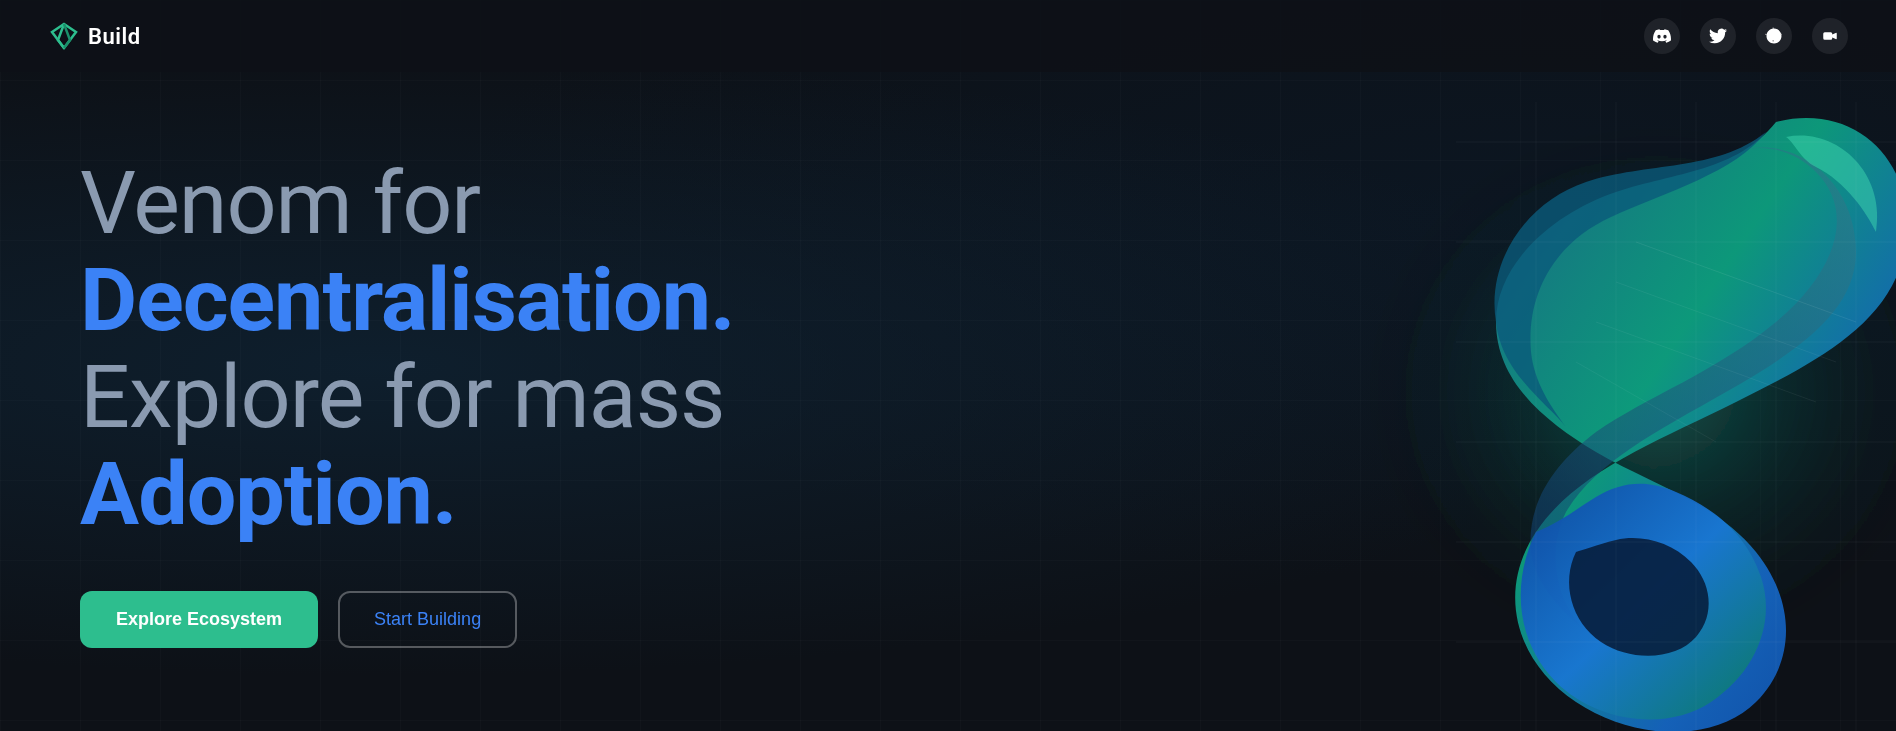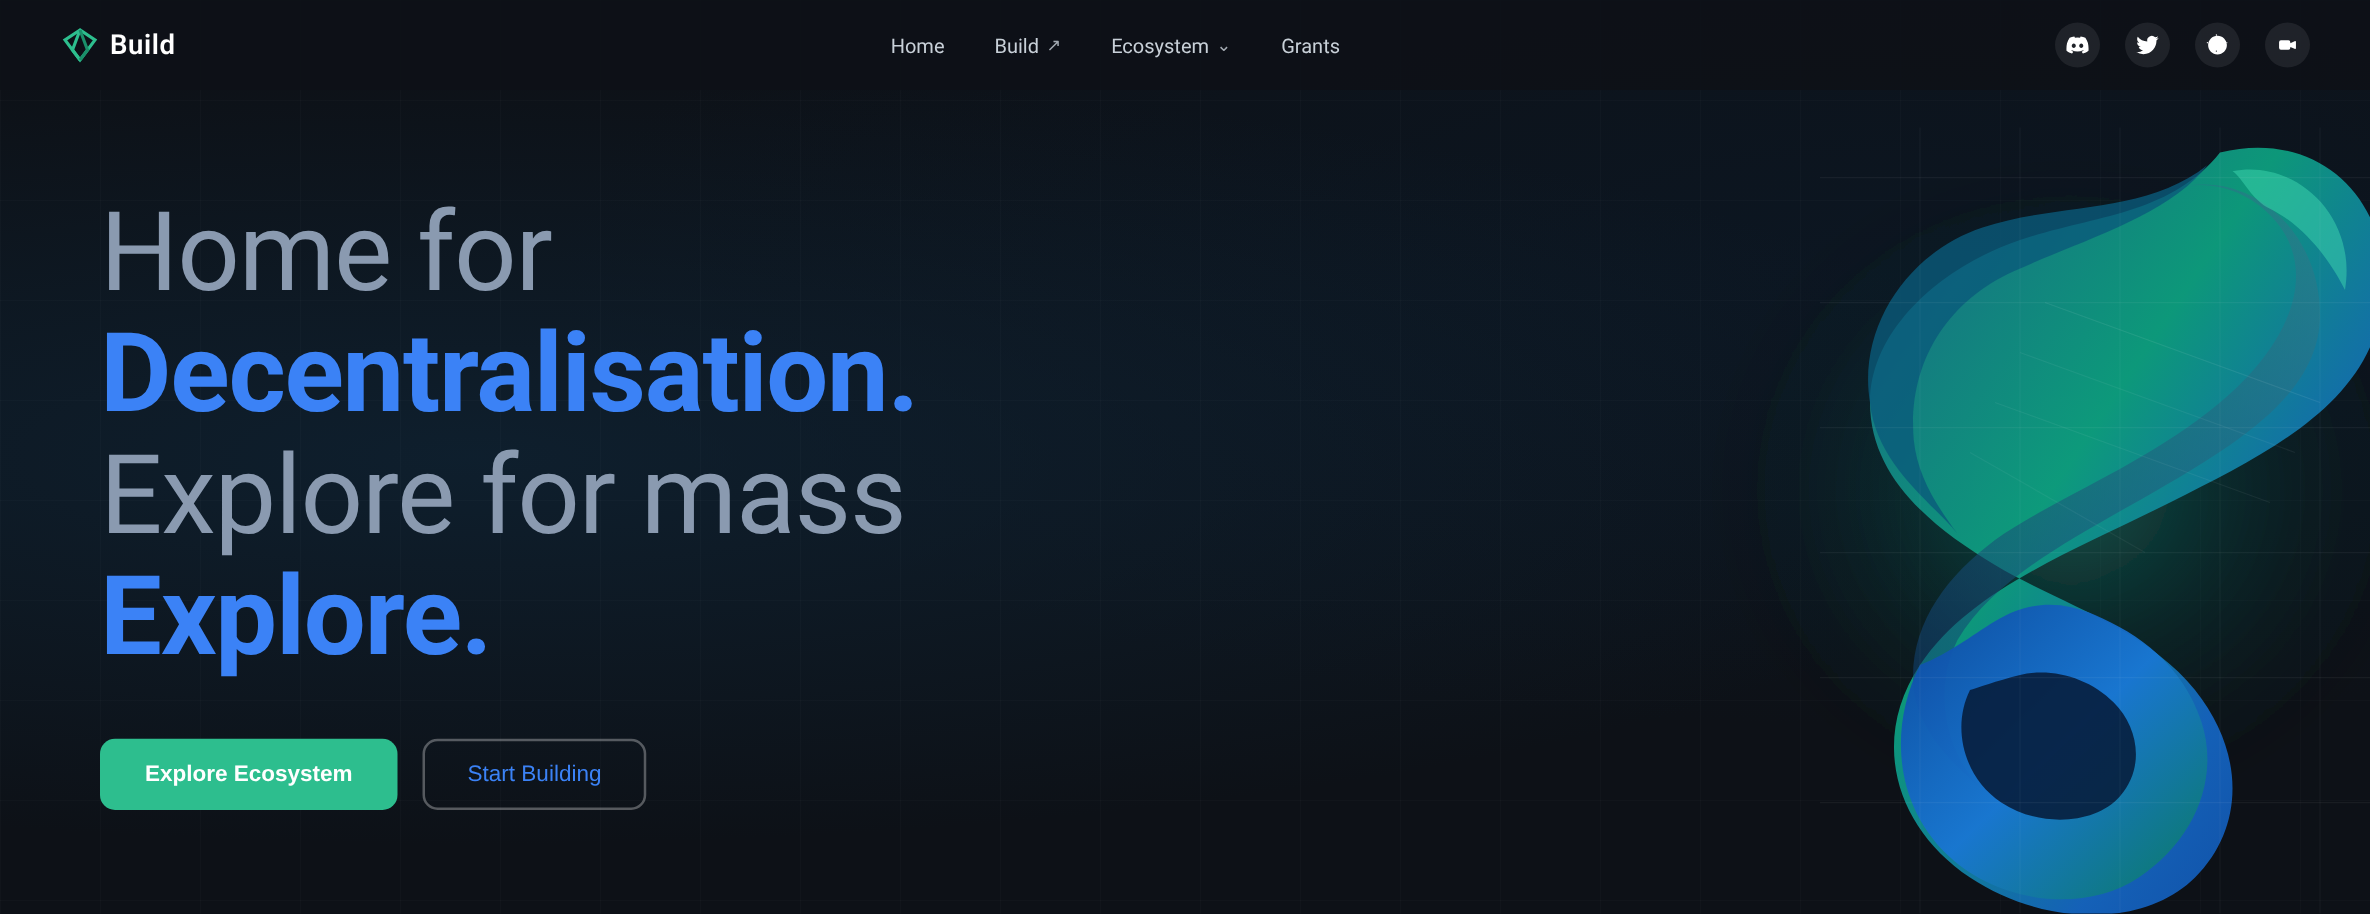--- a/index.html
+++ b/index.html
@@ -205,36 +205,20 @@
 <nav class="navbar">
   <div class="navbar-left">
     <svg class="logo-icon" viewBox="0 0 32 32" fill="none">
       <path d="M16 4L4 12L10 20L16 28L22 20L28 12L16 4Z" fill="none" stroke="#2dbe8e" stroke-width="2.5"></path>
       <path d="M16 4L10 20L16 28" fill="none" stroke="#2dbe8e" stroke-width="2.5"></path>
       <path d="M16 4L22 20L16 28" fill="none" stroke="#1a8f6a" stroke-width="2.5"></path>
     </svg>
     <span class="logo-text">Build</span>
   </div>
 
-  <div class="navbar-center">
-    <a class="nav-item">
-      <span>Home</span>
-    </a>
-    <a class="nav-item">
-      <span>Build</span>
-      <span class="arrow">↗</span>
-    </a>
-    <a class="nav-item">
-      <span>Ecosystem</span>
-      <span class="arrow">⌄</span>
-    </a>
-    <a class="nav-item">
-      <span>Grants</span>
-    </a>
-  </div>
 
   <div class="navbar-right">
 
     <div class="social-icon">
       <svg width="18" height="18" viewBox="0 0 24 24" fill="white">
         <path d="M20.317 4.37a19.791 19.791 0 0 0-4.885-1.515.074.074 0 0 0-.079.037c-.21.375-.444.864-.608 1.25a18.27 18.27 0 0 0-5.487 0 12.64 12.64 0 0 0-.617-1.25.077.077 0 0 0-.079-.037A19.736 19.736 0 0 0 3.677 4.37a.07.07 0 0 0-.032.027C.533 9.046-.32 13.58.099 18.057c.002.022.015.043.03.056a19.9 19.9 0 0 0 5.993 3.03.077.077 0 0 0 .084-.028c.462-.63.874-1.295 1.226-1.994a.076.076 0 0 0-.041-.106 13.107 13.107 0 0 1-1.872-.892.077.077 0 0 1-.008-.128 10.2 10.2 0 0 0 .372-.292.074.074 0 0 1 .077-.01c3.928 1.793 8.18 1.793 12.062 0a.074.074 0 0 1 .078.01c.12.098.246.198.373.292a.077.077 0 0 1-.006.127 12.299 12.299 0 0 1-1.873.892.077.077 0 0 0-.041.107c.36.698.772 1.362 1.225 1.993a.076.076 0 0 0 .084.028 19.839 19.839 0 0 0 6.002-3.03.077.077 0 0 0 .032-.054c.5-5.177-.838-9.674-3.549-13.66a.061.061 0 0 0-.031-.03zM8.02 15.33c-1.183 0-2.157-1.085-2.157-2.419 0-1.333.956-2.419 2.157-2.419 1.21 0 2.176 1.096 2.157 2.42 0 1.333-.956 2.418-2.157 2.418zm7.975 0c-1.183 0-2.157-1.085-2.157-2.419 0-1.333.955-2.419 2.157-2.419 1.21 0 2.176 1.096 2.157 2.42 0 1.333-.946 2.418-2.157 2.418z"></path>
       </svg>
     </div>
 
     <div class="social-icon">
@@ -254,24 +238,24 @@
         <path d="M15 10l4.553-2.069A1 1 0 0 1 21 8.87v6.26a1 1 0 0 1-1.447.894L15 14v1a2 2 0 0 1-2 2H5a2 2 0 0 1-2-2V9a2 2 0 0 1 2-2h8a2 2 0 0 1 2 2v1z"></path>
       </svg>
     </div>
   </div>
 </nav>
 
 <section class="hero">
   <div class="hero-content">
     <h1 class="hero-title">
       <span class="line1">
-        <span>Home for </span><span class="highlight">Decentralisation.</span>
+        <span>Venom for </span><span class="highlight">Decentralisation.</span>
       </span>
       <span class="line2">
-        <span>Explore for mass </span><span class="highlight">Explore.</span>
+        <span>Explore for mass </span><span class="highlight">Adoption.</span>
       </span>
     </h1>
     <div class="hero-buttons">
       <button class="btn-primary">Explore Ecosystem</button>
       <button class="btn-secondary">Start Building</button>
     </div>
   </div>
 
   <div class="hero-graphic">
     <svg class="ribbon-svg" viewBox="0 0 800 750" fill="none" xmlns="http://www.w3.org/2000/svg">

